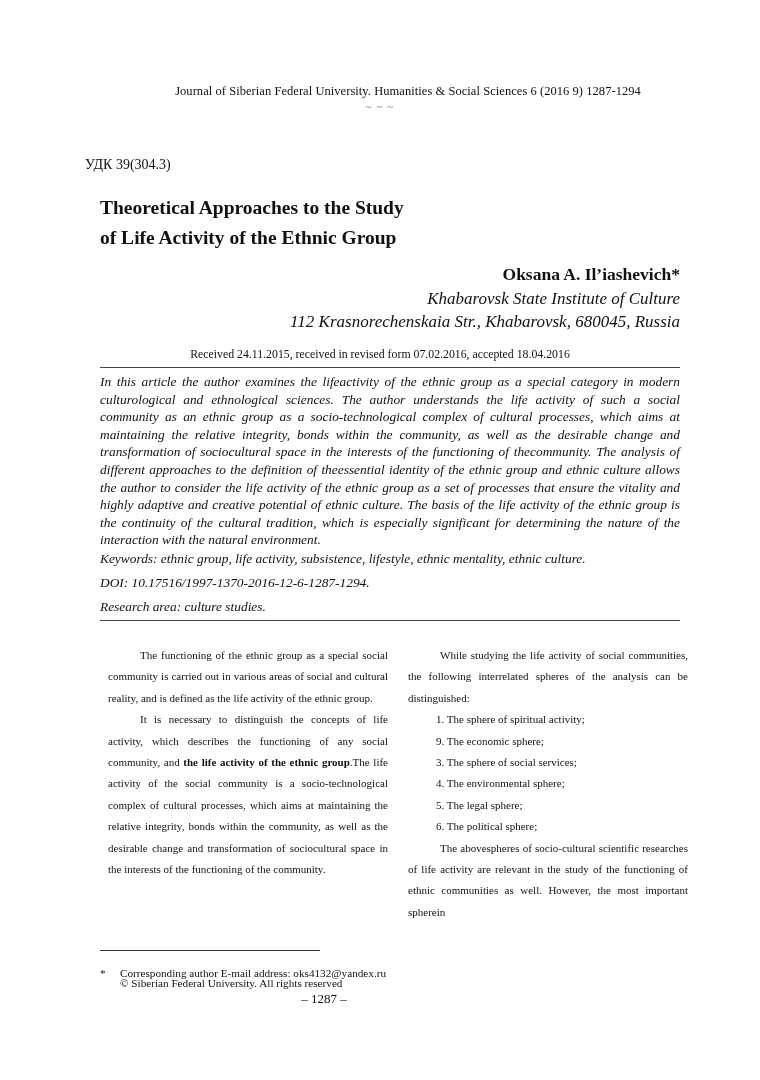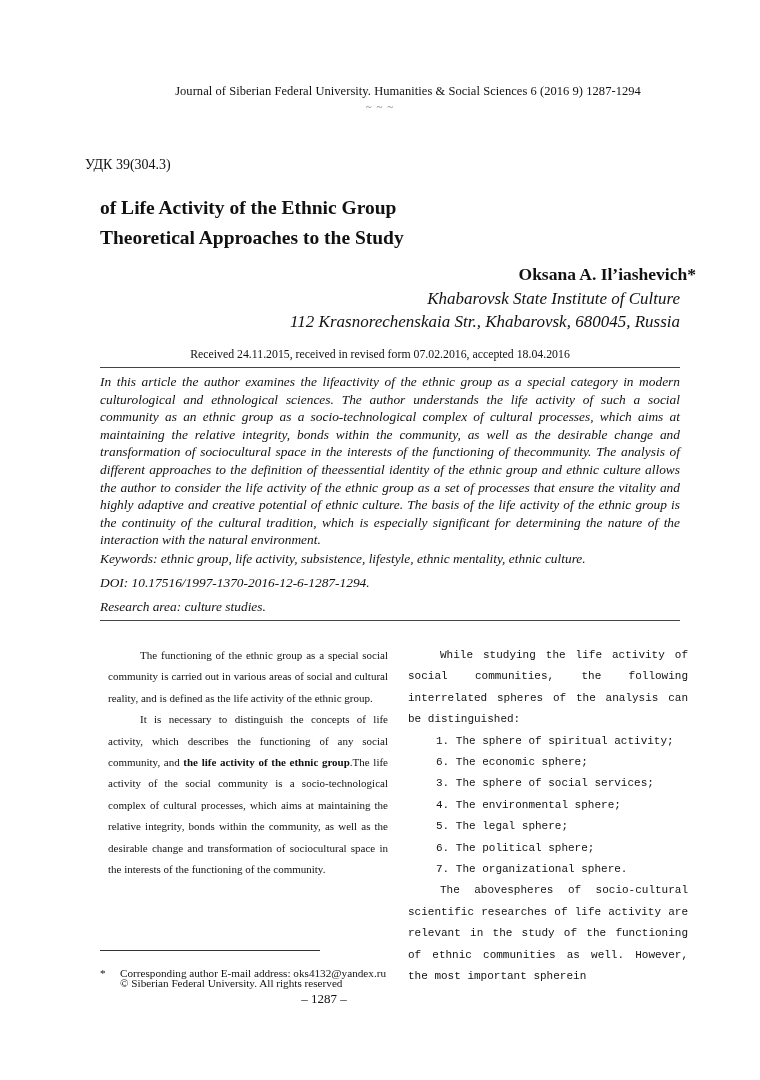--- a/index.html
+++ b/index.html
@@ -5,48 +5,48 @@
   html, body { margin: 0; padding: 0; }
   body {
     width: 760px; height: 1080px; background: #ffffff; position: relative; overflow: hidden;
     font-family: "Liberation Serif", "DejaVu Serif", serif; color: #111;
   }
   .abs { position: absolute; }
   .header { left: 0; width: 760px; top: 84px; text-align: center; font-size: 12.5px; letter-spacing: 0.05px; padding-left: 28px; }
   .tilde { left: 0; width: 760px; top: 100px; text-align: center; font-size: 11px; color: #777; letter-spacing: 1px; }
   .udk { left: 85px; top: 157px; font-size: 14px; }
   .title { left: 100px; top: 193px; font-size: 19.5px; font-weight: bold; line-height: 30px; }
-  .author { right: 64px; top: 264px; font-size: 17.5px; font-weight: bold; text-align: right; font-family: Liberation Serif, serif; }
+  .author { right: 80px; top: 264px; font-size: 17.5px; font-weight: bold; text-align: right; font-family: Liberation Serif, serif; }
   .affil { right: 80px; top: 287px; font-size: 17px; font-style: italic; text-align: right; line-height: 23px; }
   .received { left: 0; width: 760px; top: 347px; text-align: center; font-size: 11.8px; }
   .rule { left: 100px; width: 580px; height: 1px; background: #444; }
   .abstract { left: 100px; width: 580px; top: 373px; font-size: 13.4px; font-style: italic; line-height: 17.6px; text-align: justify; }
   .meta { left: 100px; width: 580px; font-size: 13.4px; font-style: italic; }
   .col { width: 280px; font-size: 11px; line-height: 21.4px; text-align: justify; margin-left: 8px; }
   .col p { margin: 0; text-indent: 32px; }
   .col .li { text-indent: 0; padding-left: 28px; text-align: left; }
   .col-left { left: 100px; top: 645px; }
-  .col-right { left: 400px; top: 645px; font-family: Liberation Mono, monospace; }
+  .col-right { left: 400px; top: 645px; }
   .fn-rule { left: 100px; top: 950px; width: 220px; height: 1px; background: #333; }
   .fn { left: 100px; font-size: 11.2px; }
   .fn .mark { display: inline-block; width: 20px; }
   .pageno { left: 0; width: 648px; top: 991px; text-align: center; font-size: 13px; }
   b { font-weight: bold; }
 </style>
 </head>
 <body>
 
 <div class="abs header">Journal of  Siberian Federal University.  Humanities &amp; Social Sciences 6 (2016 9) 1287-1294</div>
 <div class="abs tilde">~ ~ ~</div>
 
 <div class="abs udk">УДК 39(304.3)</div>
 
 <div class="abs title">
+  <div>Theoretical Approaches to the Study</div>
   <div>of Life Activity of the Ethnic Group</div>
-  <div>Theoretical Approaches to the Study</div>
 </div>
 
 <div class="abs author">Oksana A. Il’iashevich*</div>
 <div class="abs affil">
   <div>Khabarovsk State Institute of Culture</div>
   <div>112 Krasnorechenskaia Str., Khabarovsk, 680045, Russia</div>
 </div>
 
 <div class="abs received">Received 24.11.2015, received in revised form 07.02.2016, accepted 18.04.2016</div>
 <div class="abs rule" style="top:367px;"></div>
@@ -59,26 +59,25 @@
 <div class="abs rule" style="top:620px;"></div>
 
 <div class="abs col col-left">
   <p>The functioning of the ethnic group as a special social community is carried out in various areas of social and cultural reality, and is defined as the life activity of the ethnic group.</p>
   <p><span>It is necessary to distinguish the concepts of life activity, which describes the functioning of any social community, and </span><b>the life activity of the ethnic group</b><span>.The life activity of the social community is a socio-technological complex of cultural processes, which aims at maintaining the relative integrity, bonds within the community, as well as the desirable change and transformation of sociocultural space in the interests of the functioning of the community.</span></p>
 </div>
 
 <div class="abs col col-right">
   <p>While studying the life activity of social communities, the following interrelated spheres of the analysis can be distinguished:</p>
   <p class="li">1. The sphere of spiritual activity;</p>
-  <p class="li">6. The economic sphere;</p>
+  <p class="li">9. The economic sphere;</p>
   <p class="li">3. The sphere of social services;</p>
   <p class="li">4. The environmental sphere;</p>
   <p class="li">5. The legal sphere;</p>
   <p class="li">6. The political sphere;</p>
-  <p class="li">7. The organizational sphere.</p>
   <p>The abovespheres of socio-cultural scientific researches of life activity are relevant in the study of the functioning of ethnic communities as well. However, the most important spherein</p>
 </div>
 
 <div class="abs fn-rule"></div>
 <div class="abs fn" style="top:977px;"><span class="mark"></span><span>© Siberian Federal University. All rights reserved</span></div>
 <div class="abs fn" style="top:967px;"><span class="mark">*</span><span>Corresponding author E-mail address: oks4132@yandex.ru</span></div>
 
 <div class="abs pageno">– 1287 –</div>
 
 </body></html>

